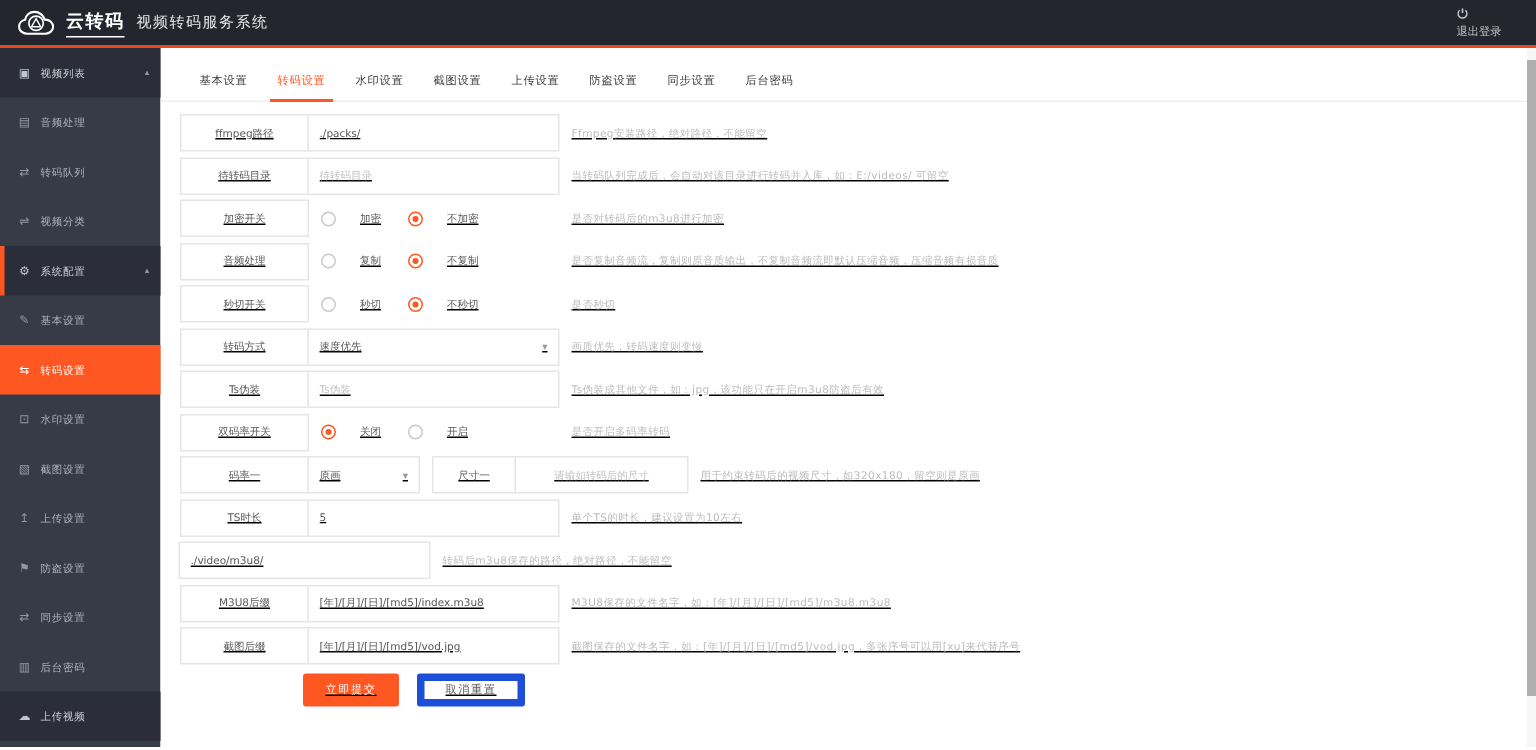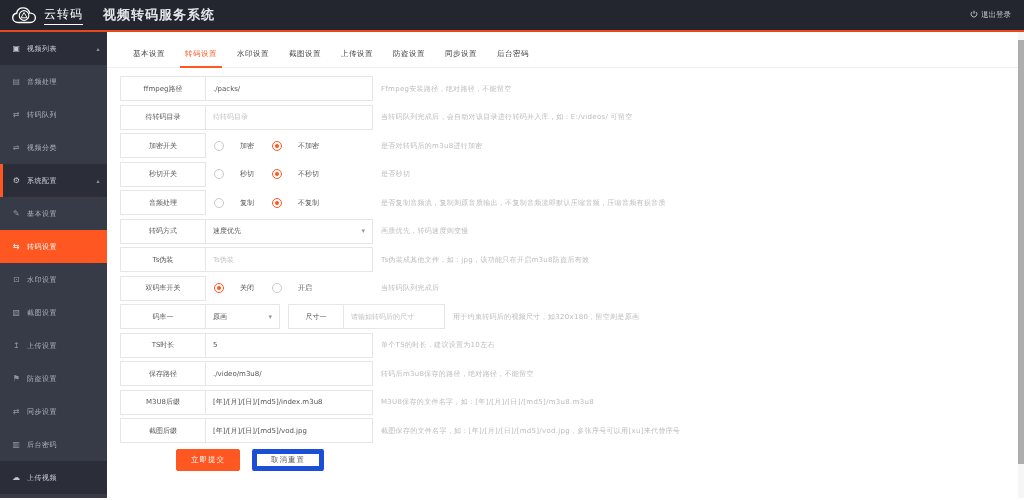--- a/index.html
+++ b/index.html
@@ -7,25 +7,25 @@
     --sidebar-group-bg:#2b2e38; --border:#e6e6e6; --hint:#bcbcbc;
   }
   *{box-sizing:border-box; margin:0; padding:0;}
   html,body{width:1024px; height:500px; overflow:hidden;}
   body{font-family:"DejaVu Sans","Liberation Sans",sans-serif; background:#fff;}
 
   
   .topbar{height:32px; background:var(--topbar-bg); border-bottom:2px solid #e8491c;
           display:flex; align-items:center; color:#fff;}
   .logo{display:flex; align-items:center; gap:5px; padding-left:11px;}
-  .logo-text{font-size:12px; font-weight:normal; color:#fff; border-bottom:1px solid #fff;
+  .logo-text{font-size:12px; font-weight:bold; color:#fff; border-bottom:1px solid #fff;
              padding-bottom:1px; letter-spacing:1px;}
-  .app-title{margin-left:20px; font-size:13px; font-weight:bold; color:#e6e8ec; letter-spacing:1px;}
-  .logout{margin-left:auto; margin-right:13px; display:flex; align-items:flex-start; gap:3px;
-          font-size:7.5px; color:#c3c6cc; cursor:pointer;}
+  .app-title{margin-left:8px; font-size:10px; font-weight:normal; color:#e6e8ec; letter-spacing:1px;}
+  .logout{margin-left:auto; margin-right:23px; display:flex; align-items:flex-start; gap:3px;
+          font-size:7.5px; color:#c3c6cc; cursor:pointer;flex-direction:column;}
 
   
   .shell{display:flex; height:466px; position:relative;}
 
   
   .sidebar{width:107px; flex-shrink:0; background:var(--sidebar-bg);}
   .s-item{height:33px; display:flex; align-items:center; padding:0 7px 0 11px;
           font-size:7px; color:#aeb3bd; cursor:pointer; position:relative; letter-spacing:.5px;}
   .s-item .s-ic{width:11px; margin-right:5px; font-style:normal; font-size:8px;
                 text-align:center; color:#9198a5;}
@@ -40,48 +40,48 @@
   
   .main{flex:1; background:#fff; overflow:hidden;}
   .tabs{display:flex; padding-left:16px; border-bottom:1px solid #f0f0f0; margin-top:11px;}
   .tab{padding:6px 10px 8px; font-size:7.5px; color:#3a3a3a; cursor:pointer; position:relative;
        letter-spacing:.5px;}
   .tab.active{color:var(--accent);}
   .tab.active::after{content:""; position:absolute; left:5px; right:5px; bottom:-1px; height:2px;
                      background:var(--accent);}
 
   
-  .form{padding:8px 16px 0 13px;}
+  .form{padding:8px 16px 0 13px;text-decoration:underline;}
   .row{display:flex; align-items:center; height:25px; margin-bottom:3.5px;}
   .lbl{width:86px; height:25px; border:1px solid var(--border); display:flex; align-items:center;
        justify-content:center; font-size:7px; color:#595959; background:#fff; flex-shrink:0;}
   .lbl2{width:56px;}
   .inp{width:168px; height:25px; border:1px solid var(--border); margin-left:-1px; padding:0 7px;
        font-size:7px; color:#555; outline:none; background:#fff;
        font-family:"DejaVu Sans","Liberation Sans",sans-serif;}
   .inp::placeholder{color:#c2c2c2;}
-  .inp.w2{width:102px;}
+  .inp.w2{width:116px;text-align:center;}
   .select{width:168px; height:25px; border:1px solid var(--border); margin-left:-1px;
           display:flex; align-items:center; padding:0 7px; font-size:7px; color:#555;
           cursor:pointer; background:#fff;}
   .select.narrow{width:75px;}
   .select .caret{margin-left:auto; font-style:normal; color:#999; font-size:7px;}
   .ctrl{width:168px; margin-left:-1px; display:flex; align-items:center; padding-left:9px;
         gap:18px; height:25px;}
   .radio{display:flex; align-items:center; gap:16px; cursor:pointer;}
   .radio em{font-style:normal; font-size:7px; color:#595959;}
   .rb{width:10px; height:10px; border:1px solid #c9c9c9; border-radius:50%; background:#fff;
       position:relative; display:inline-block;}
   .rb.checked{border-color:var(--accent);}
   .rb.checked::after{content:""; position:absolute; left:2px; top:2px; right:2px; bottom:2px;
                      border-radius:50%; background:var(--accent);}
   .hint{margin-left:8px; font-size:7px; color:var(--hint); white-space:nowrap; letter-spacing:.3px;}
   .gap{width:8px; flex-shrink:0;}
 
-  .btn-row{display:flex; gap:12px; margin:6px 0 0 56px;}
+  .btn-row{display:flex; gap:12px; margin:6px 0 0 82px;}
   .btn{height:22px; padding:0 14px; font-size:7.5px; display:flex; align-items:center;
        border-radius:2px; cursor:pointer; letter-spacing:1px;}
   .btn-submit{background:var(--accent); color:#fff; border:1px solid var(--accent);}
   .btn-reset{background:#fff; color:#595959; border:5px solid #1d4ed8;}
 
   
   .scrollbar{position:absolute; right:0; top:0; bottom:0; width:6px; background:#f6f6f6;}
   .scroll-thumb{position:absolute; right:0; top:8px; width:6px; height:424px; background:#aeaeae;}
 </style>
 </head>
@@ -205,47 +205,47 @@
           </span>
           <span class="radio">
             <i class="rb checked"></i>
             <em>不加密</em>
           </span>
         </div>
         <span class="hint">是否对转码后的m3u8进行加密</span>
       </div>
 
       <div class="row">
+        <label class="lbl">音频处理</label>
+        <div class="ctrl">
+          <span class="radio">
+            <i class="rb"></i>
+            <em>复制</em>
+          </span>
+          <span class="radio">
+            <i class="rb checked"></i>
+            <em>不复制</em>
+          </span>
+        </div>
+        <span class="hint">是否复制音频流，复制则原音质输出，不复制音频流即默认压缩音频，压缩音频有损音质</span>
+      </div>
+
+      <div class="row">
         <label class="lbl">秒切开关</label>
         <div class="ctrl">
           <span class="radio">
             <i class="rb"></i>
             <em>秒切</em>
           </span>
           <span class="radio">
             <i class="rb checked"></i>
             <em>不秒切</em>
           </span>
         </div>
         <span class="hint">是否秒切</span>
-      </div>
-
-      <div class="row">
-        <label class="lbl">音频处理</label>
-        <div class="ctrl">
-          <span class="radio">
-            <i class="rb"></i>
-            <em>复制</em>
-          </span>
-          <span class="radio">
-            <i class="rb checked"></i>
-            <em>不复制</em>
-          </span>
-        </div>
-        <span class="hint">是否复制音频流，复制则原音质输出，不复制音频流即默认压缩音频，压缩音频有损音质</span>
       </div>
 
       <div class="row">
         <label class="lbl">转码方式</label>
         <div class="select">
           <span>速度优先</span>
           <i class="caret">▾</i>
         </div>
         <span class="hint">画质优先，转码速度则变慢</span>
       </div>
@@ -262,21 +262,21 @@
         <div class="ctrl">
           <span class="radio">
             <i class="rb checked"></i>
             <em>关闭</em>
           </span>
           <span class="radio">
             <i class="rb"></i>
             <em>开启</em>
           </span>
         </div>
-        <span class="hint">当转码队列完成后</span>
+        <span class="hint">是否开启多码率转码</span>
       </div>
 
       <div class="row">
         <label class="lbl">码率一</label>
         <div class="select narrow">
           <span>原画</span>
           <i class="caret">▾</i>
         </div>
         <span class="gap"></span>
         <label class="lbl lbl2">尺寸一</label>
@@ -284,21 +284,20 @@
         <span class="hint">用于约束转码后的视频尺寸，如320x180，留空则是原画</span>
       </div>
 
       <div class="row">
         <label class="lbl">TS时长</label>
         <input class="inp" value="5" style="">
         <span class="hint">单个TS的时长，建议设置为10左右</span>
       </div>
 
       <div class="row">
-        <label class="lbl">保存路径</label>
         <input class="inp" value="./video/m3u8/" style="">
         <span class="hint">转码后m3u8保存的路径，绝对路径，不能留空</span>
       </div>
 
       <div class="row">
         <label class="lbl">M3U8后缀</label>
         <input class="inp" value="[年]/[月]/[日]/[md5]/index.m3u8" style="">
         <span class="hint">M3U8保存的文件名字，如：[年]/[月]/[日]/[md5]/m3u8.m3u8</span>
       </div>
 

